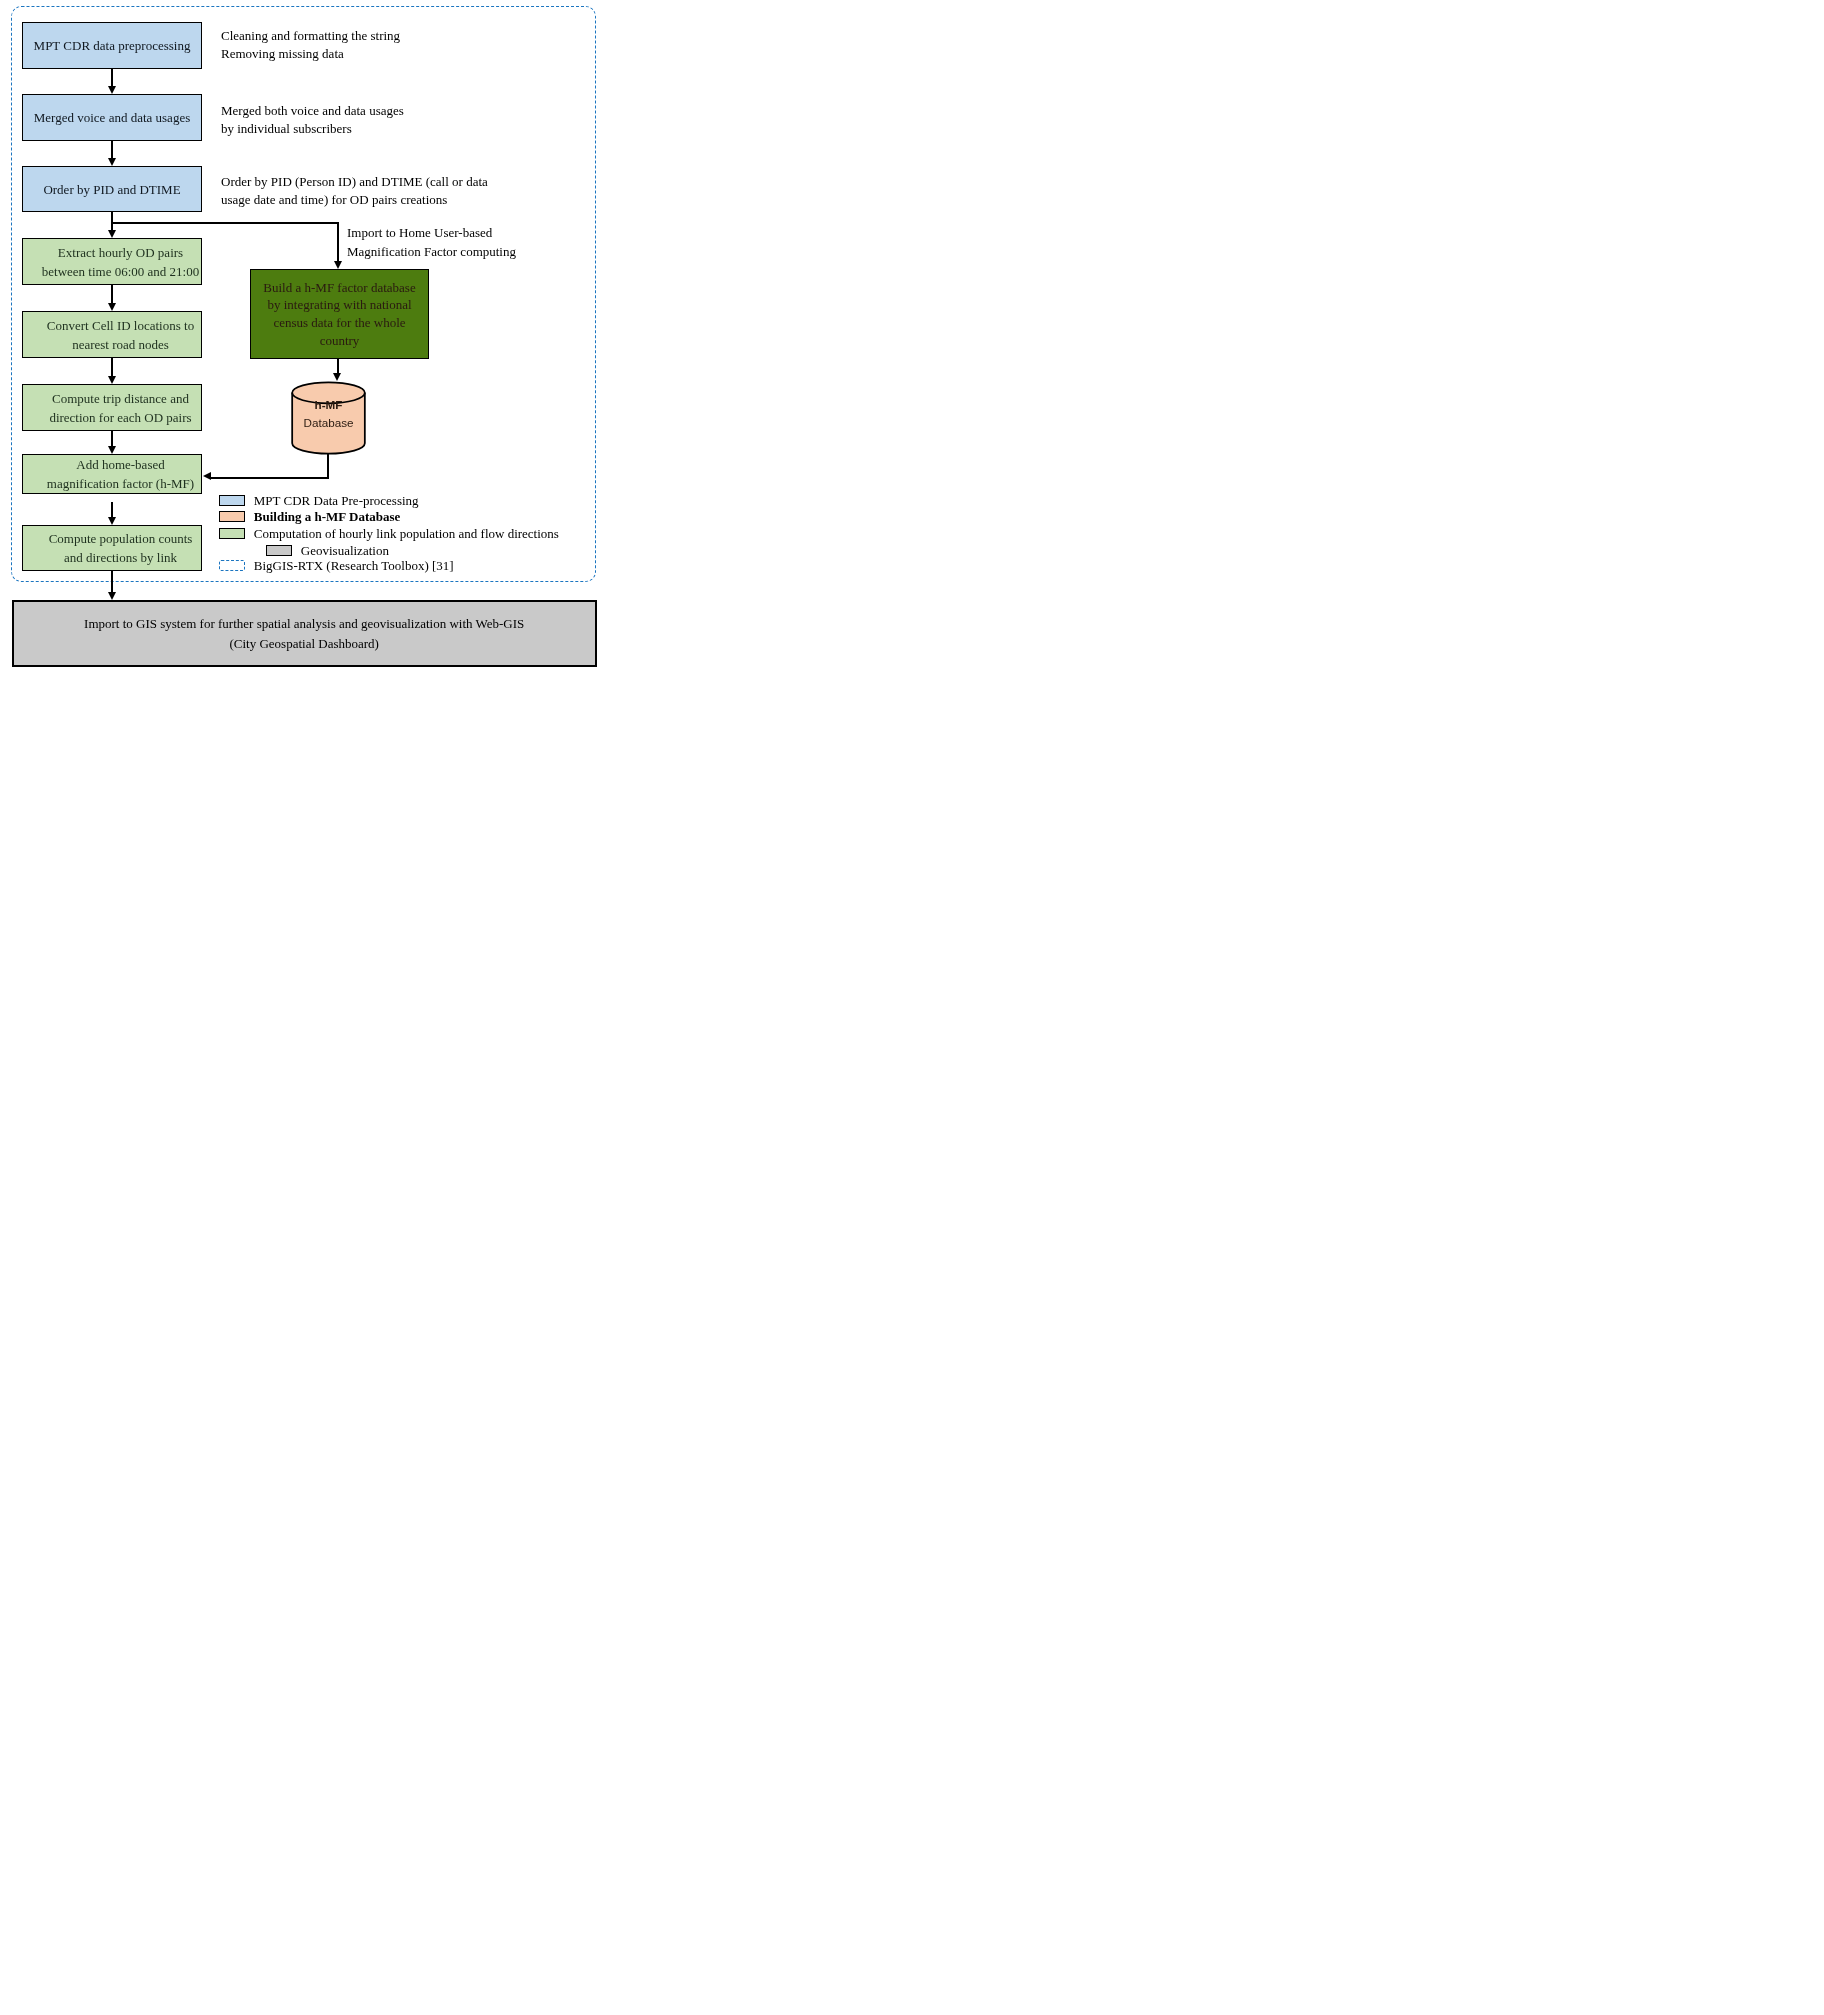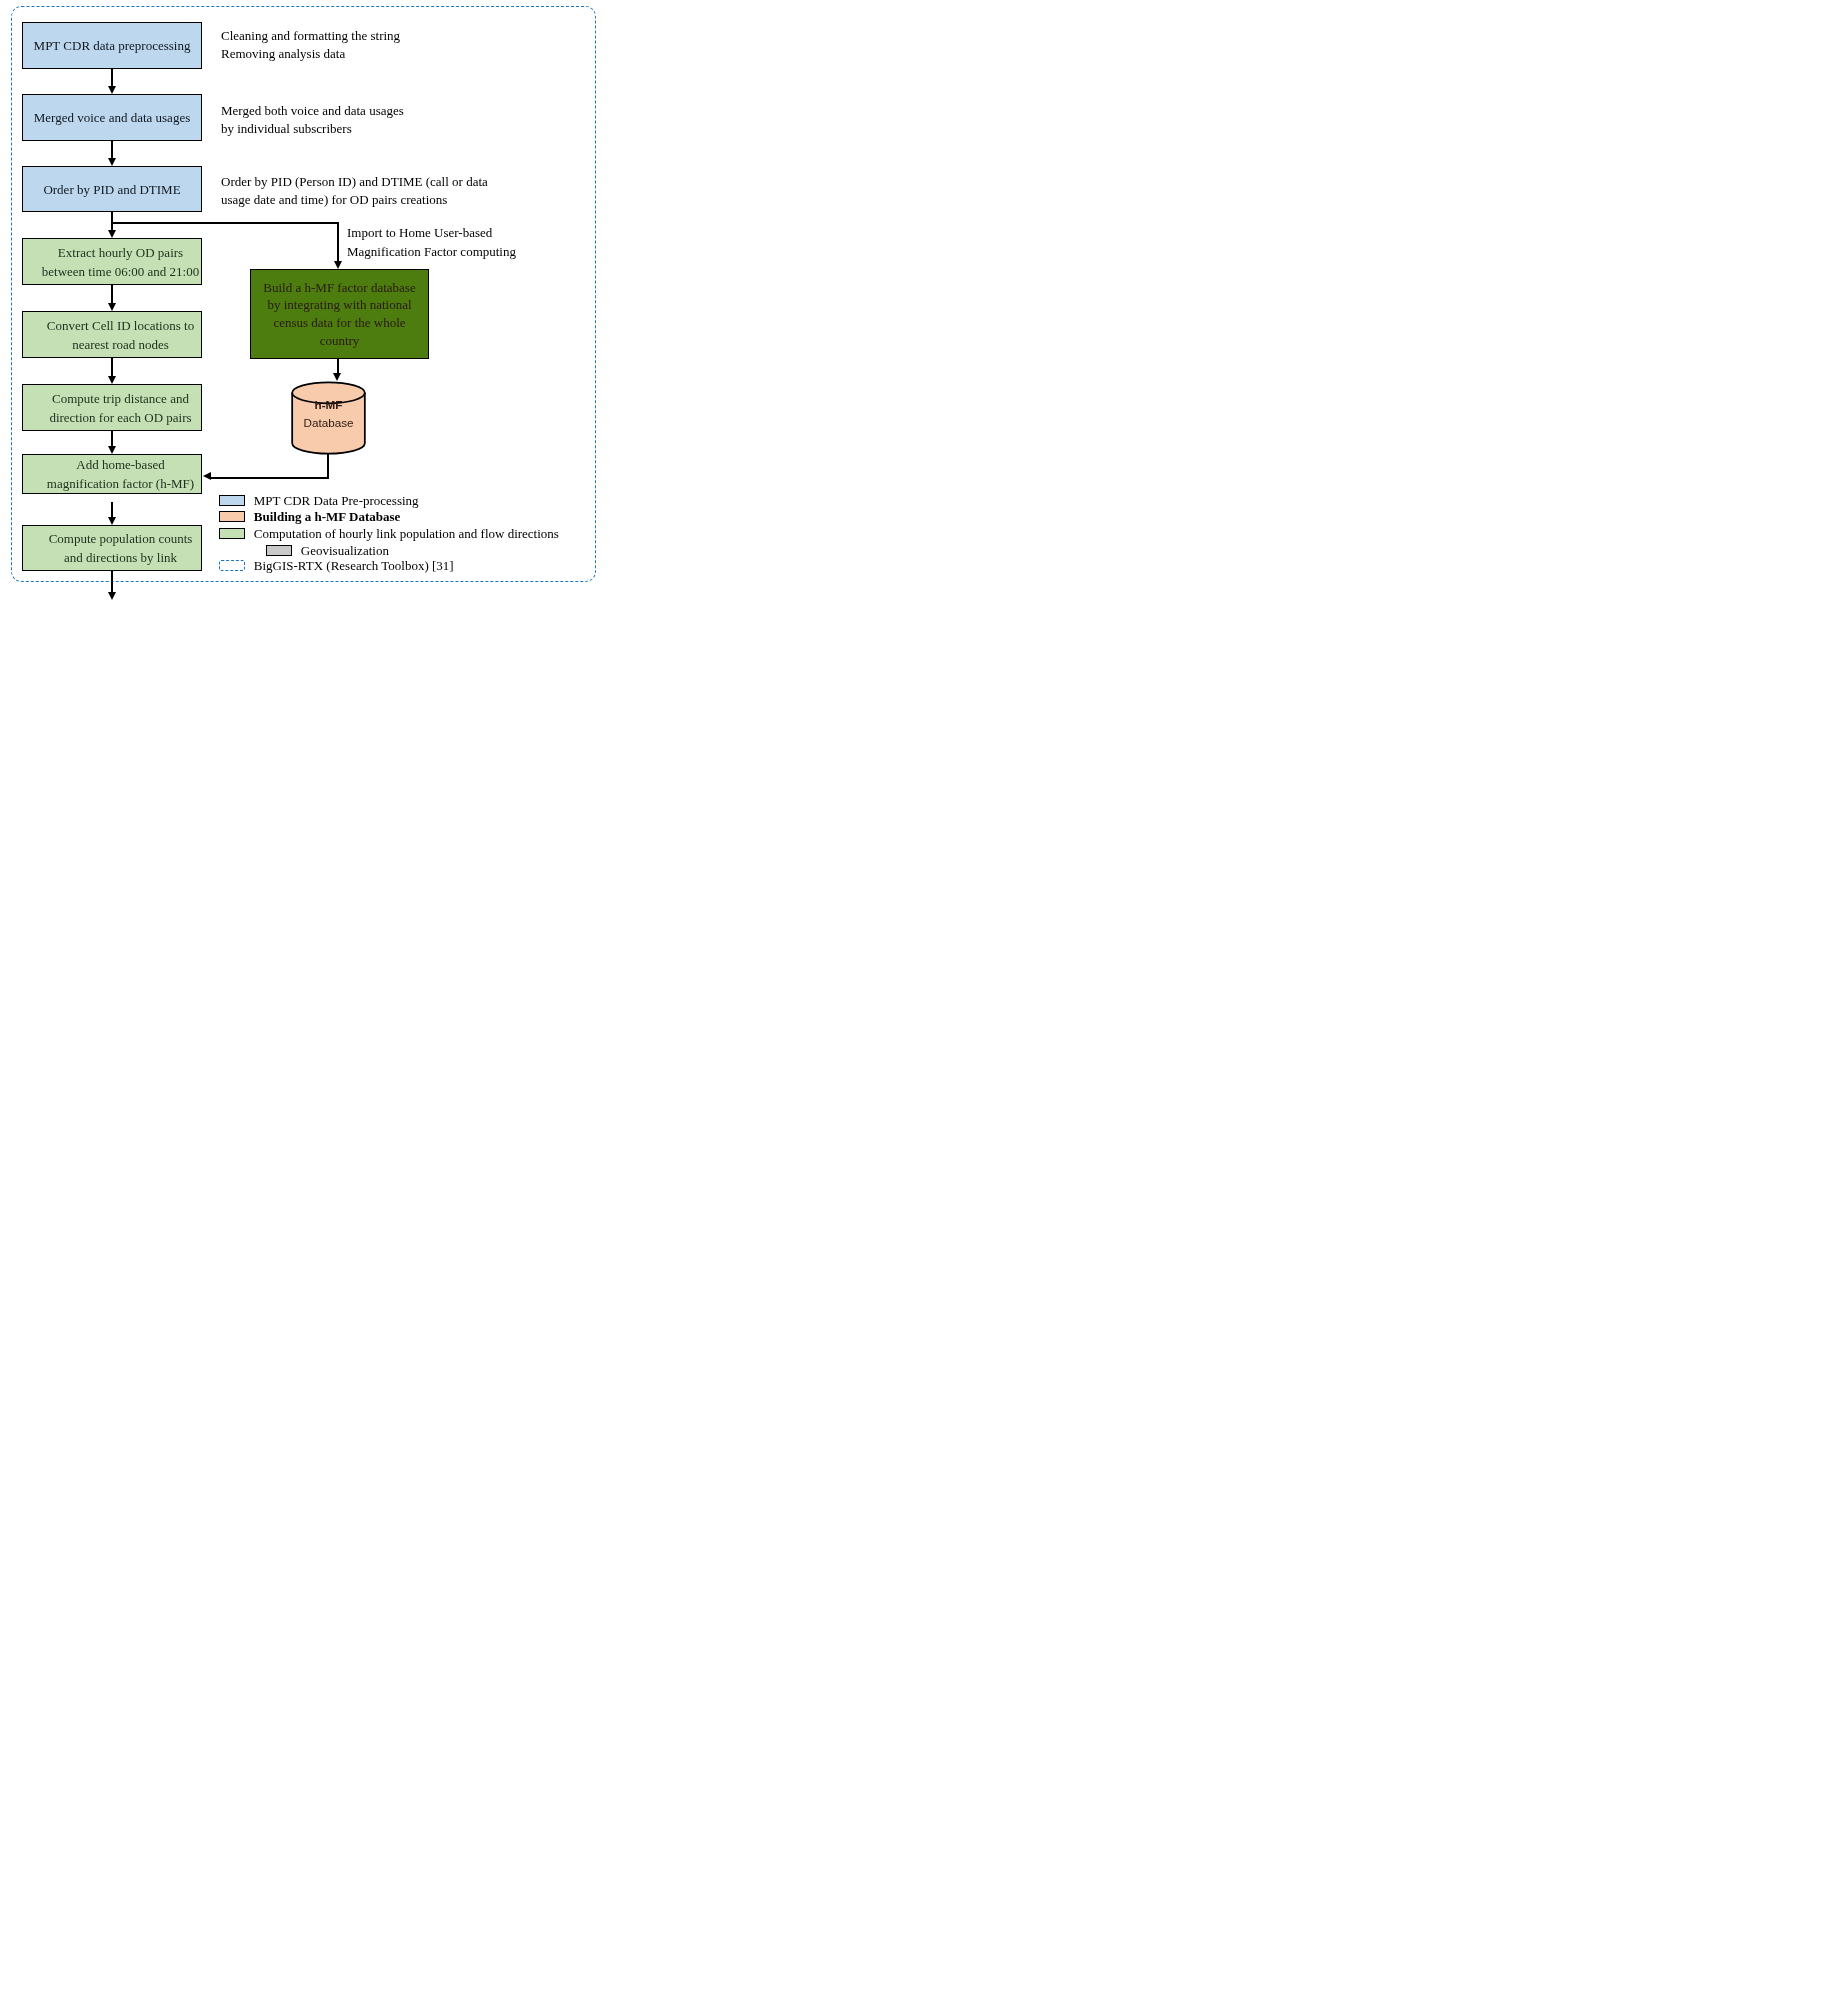--- a/index.html
+++ b/index.html
@@ -114,21 +114,21 @@
     <path d="M 2,20 L 2,106 A 62,18 0 0 0 126,106 L 126,20" fill="#F8CBAD" stroke="#000" stroke-width="3"></path>
     <ellipse cx="64" cy="20" rx="62" ry="18" fill="#F8CBAD" stroke="#000" stroke-width="3"></ellipse>
   </svg>
   <div class="cyl-text">
     <span class="b">h-MF</span><br>
     <span>Database</span>
   </div>
 
   <div class="ann" style="left:221px;top:27px;">
     <span>Cleaning and formatting the string</span><br>
-    <span>Removing analysis data</span>
+    <span>Removing missing data</span>
   </div>
   <div class="ann" style="left:221px;top:102px;">
     <span>Merged both voice and data usages</span><br>
     <span>by individual subscribers</span>
   </div>
   <div class="ann" style="left:221px;top:173px;">
     <span>Order by PID (Person ID) and DTIME (call or data</span><br>
     <span>usage date and time) for OD pairs creations</span>
   </div>
   <div class="ann" style="left:347px;top:223px;line-height:19.3px;">
@@ -185,15 +185,19 @@
   </div>
   <div class="legend-row" style="top:543px;padding-left:47px;">
     <div class="sw sw-gray"></div>
     <div class="lab">Geovisualization</div>
   </div>
   <div class="legend-row" style="top:558px;">
     <div class="sw sw-dashed"></div>
     <div class="lab">BigGIS-RTX (Research Toolbox) [31]</div>
   </div>
 
+  <div class="graybox">
+    <span>Import to GIS system for further spatial analysis and geovisualization with Web-GIS</span>
+    <span>(City Geospatial Dashboard)</span>
+  </div>
 
 </div>
 
 
 </body></html>

